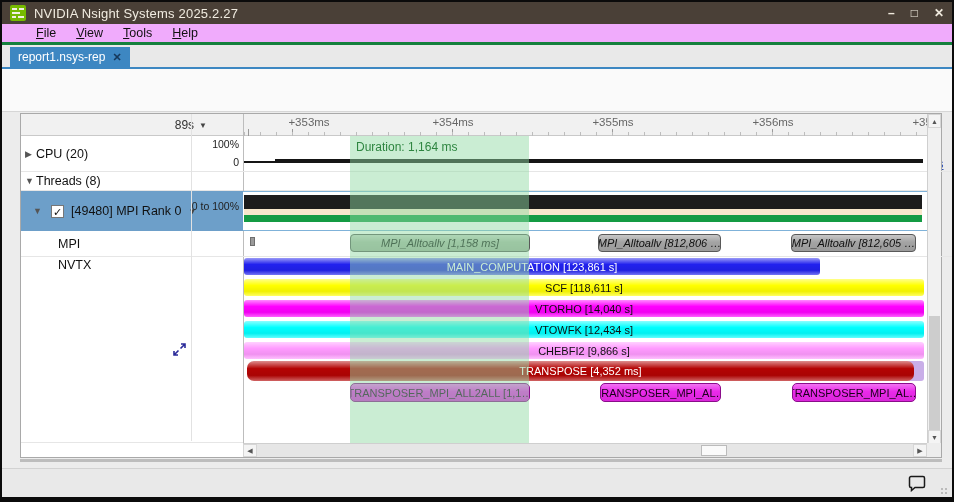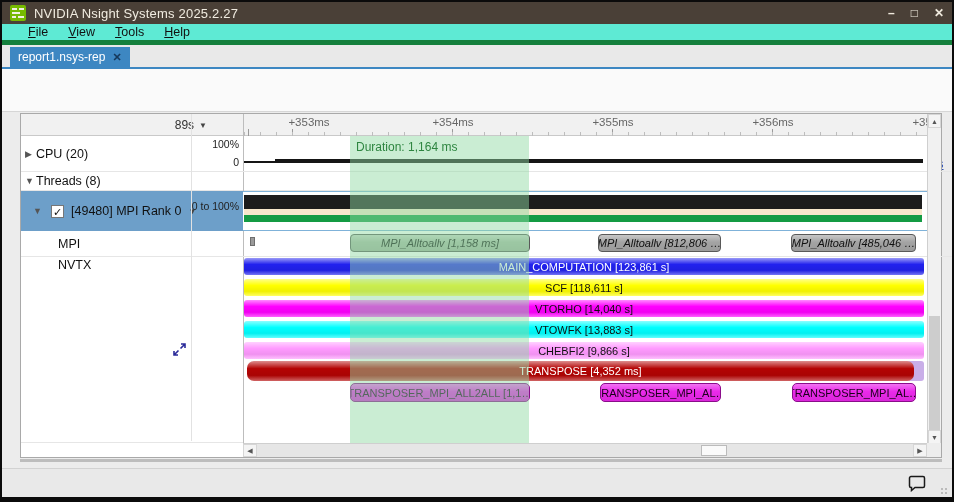--- a/index.html
+++ b/index.html
@@ -13,22 +13,22 @@
   
   .titlebar { position:absolute; left:0; top:0; right:0; height:22px; background:#4a4037;
     display:flex; align-items:center; padding:0 8px; gap:8px; }
   .app-icon { width:16px; height:16px; background:#76b900; border-radius:2px; position:relative; flex:0 0 auto; }
   .app-icon i { position:absolute; height:2px; background:#f2efe2; }
   .title-text { color:#f1ece1; font-size:13px; letter-spacing:.2px; }
   .win-controls { margin-left:auto; display:flex; gap:16px; color:#efe9dd; font-size:12px; font-weight:bold; }
   .win-controls span { cursor:default; line-height:22px; }
 
   
-  .menubar { position:absolute; left:0; top:22px; right:0; height:21px; background:#5eead4;
-    border-bottom:5px solid #15803d; display:flex; align-items:center; padding-left:16px; }
+  .menubar { position:absolute; left:0; top:22px; right:0; height:21px; background:#f0abfc;
+    border-bottom:3px solid #15803d; display:flex; align-items:center; padding-left:24px; }
   .menu-item { font-size:12.5px; color:#111; padding:0 10px; line-height:21px; }
 
   
   .tabbar { position:absolute; left:0; top:43px; right:0; height:24px; background:#e9e9e9; }
   .tab { position:absolute; left:8px; top:2px; height:20px; background:#3d87c2; color:#fff;
     display:flex; align-items:center; gap:7px; padding:0 8px; font-size:12px; }
   .tab-close { color:#16395c; font-size:11px; font-weight:bold; }
   .tab-underline { position:absolute; left:0; top:65px; right:0; height:2px; background:#3d87c2; }
 
   
@@ -262,35 +262,35 @@
     </div>
 
     <div class="abs" style="left:229px;top:123px;width:5px;height:9px;background:#9a9a9a;border:1px solid #6e6e6e"></div>
     <div class="bar mpi-bar" style="left: 329px; width: 180px; background-color: rgb(168, 183, 164);">
       <span>MPI_Alltoallv [1,158 ms]</span>
     </div>
     <div class="bar mpi-bar" style="left: 577px; width: 123px; background-color: rgb(163, 163, 163);">
       <span>MPI_Alltoallv [812,806 …</span>
     </div>
     <div class="bar mpi-bar" style="left: 770px; width: 125px; background-color: rgb(163, 163, 163);">
-      <span>MPI_Alltoallv [485,046 …</span>
+      <span>MPI_Alltoallv [812,605 …</span>
     </div>
     <div class="row-line" style="left:222px;top:142px"></div>
 
-    <div class="bar glossy" style="left: 223px; top: 144px; width: 680px; height: 17px; background-color: rgb(33, 33, 238); color: rgb(255, 255, 255);">
+    <div class="bar glossy" style="left: 223px; top: 144px; width: 576px; height: 17px; background-color: rgb(33, 33, 238); color: rgb(255, 255, 255);">
       <span>MAIN_COMPUTATION [123,861 s]</span>
     </div>
     <div class="bar glossy" style="left: 223px; top: 165px; width: 680px; height: 17px; background-color: rgb(255, 255, 0); color: rgb(17, 17, 17);">
       <span>SCF [118,611 s]</span>
     </div>
     <div class="bar glossy" style="left: 223px; top: 186px; width: 680px; height: 17px; background-color: rgb(255, 0, 255); color: rgb(17, 17, 17);">
       <span>VTORHO [14,040 s]</span>
     </div>
     <div class="bar glossy" style="left: 223px; top: 207px; width: 680px; height: 17px; background-color: rgb(0, 255, 255); color: rgb(17, 17, 17);">
-      <span>VTOWFK [13,883 s]</span>
+      <span>VTOWFK [12,434 s]</span>
     </div>
     <div class="bar glossy" style="left: 223px; top: 228px; width: 680px; height: 17px; background-color: rgb(255, 154, 255); color: rgb(17, 17, 17);">
       <span>CHEBFI2 [9,866 s]</span>
     </div>
     <div class="abs" style="left:873px;top:247px;width:30px;height:20px;background:#c9aee8;border-radius:3px"></div>
     <div class="bar glossy" style="left: 226px; top: 247px; width: 667px; height: 20px; border-radius: 7px; background-color: rgb(180, 4, 4); color: rgb(255, 255, 255);">
       <span>TRANSPOSE [4,352 ms]</span>
     </div>
 
     <div class="bar transposer" style="left: 329px; width: 180px; background-color: rgb(234, 41, 234);">

